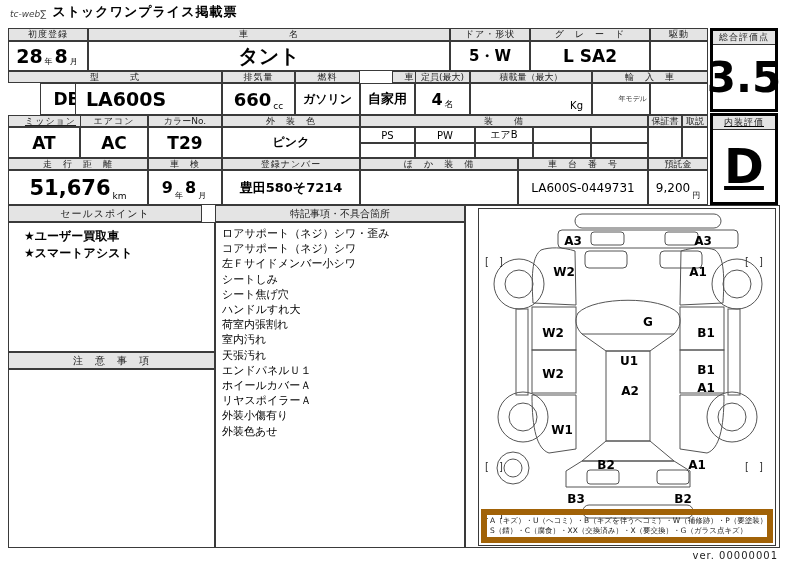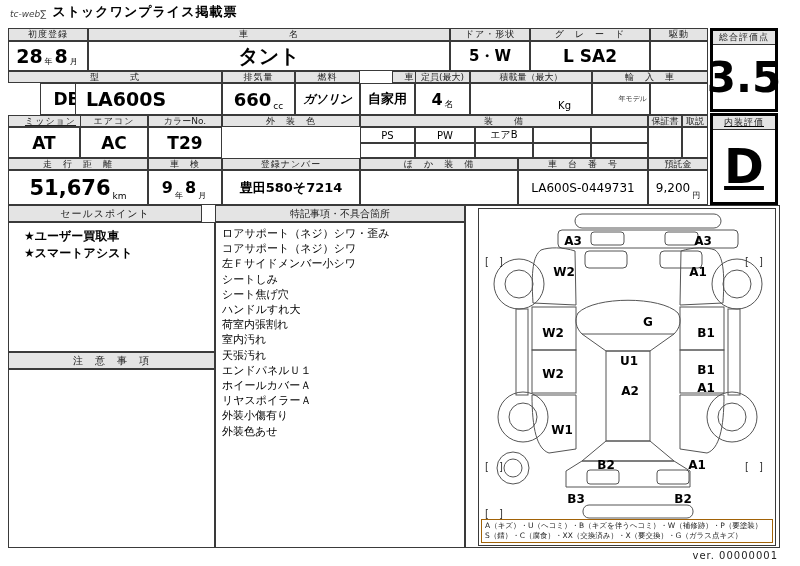--- a/index.html
+++ b/index.html
@@ -12,21 +12,21 @@
   .v{display:flex;align-items:center;justify-content:center;font-weight:bold;white-space:nowrap;overflow:hidden;}
   .thick{border:3px solid #000;}
   .unit{font-size:9px;font-weight:normal;margin-left:2px;align-self:flex-end;padding-bottom:3px;}
   .smallsuf{font-size:8px;font-weight:normal;align-self:flex-end;padding-bottom:3px;margin:0 2px;}
   .score{font-size:42px;font-weight:bold;line-height:1;display:flex;align-items:center;justify-content:center;}
   .titlebar{position:absolute;top:3px;left:10px;display:flex;align-items:flex-end;gap:6px;}
   .logo{font-style:italic;font-size:9px;color:#444;padding-bottom:2px;}
   .doc-title{font-size:13px;font-weight:bold;letter-spacing:1px;}
   .listline{font-size:11px;line-height:15.2px;white-space:nowrap;overflow:hidden;}
   .salesline{font-size:12px;line-height:17px;white-space:nowrap;font-weight:bold;}
-  .legendbox{position:absolute;left:2px;right:2px;bottom:2px;border:1px solid #a16207;
+  .legendbox{position:absolute;left:2px;right:2px;bottom:2px;border:6px solid #a16207;
              font-size:7.5px;line-height:10px;color:#222;padding:1px 3px;white-space:nowrap;overflow:hidden;}
   .ver{position:absolute;top:550px;right:22px;font-size:10px;color:#222;letter-spacing:1px;}
   svg text{font-family:"DejaVu Sans","Liberation Sans",sans-serif;}
   .mark{font-size:12px;font-weight:bold;fill:#000;}
   .brk{font-size:10px;fill:#333;}
 </style>
 </head>
 <body>
 
 <div class="sheet">
@@ -65,48 +65,49 @@
   <div class="c v" style="left:8px;top:83px;width:67px;height:32px;font-size:17px;margin-left:32px;">DBA</div>
   <div class="c v" style="left:75px;top:83px;width:147px;height:32px;font-size:19px;justify-content:flex-start;padding-left:10px;">LA600S</div>
 
   <div class="c h" style="left:222px;top:71px;width:73px;height:12px;">排気量</div>
   <div class="c v" style="left:222px;top:83px;width:73px;height:32px;font-size:18px;">
     <span>660</span>
     <span class="unit">cc</span>
   </div>
 
   <div class="c h" style="left:295px;top:71px;width:65px;height:12px;">燃料</div>
-  <div class="c v" style="left:295px;top:83px;width:65px;height:32px;font-size:12px;font-style:italic;">ガソリン</div>
+  <div class="c v" style="left:295px;top:83px;width:65px;height:32px;font-size:12px;">ガソリン</div>
 
   <div class="c h" style="left:360px;top:71px;width:55px;height:12px;margin-left:32px;">車　歴</div>
   <div class="c v" style="left:360px;top:83px;width:55px;height:32px;font-size:13px;">自家用</div>
 
   <div class="c h" style="left:415px;top:71px;width:55px;height:12px;letter-spacing:0;">定員(最大)</div>
   <div class="c v" style="left:415px;top:83px;width:55px;height:32px;font-size:16px;">
     <span>4</span>
     <span class="unit">名</span>
   </div>
 
   <div class="c h" style="left:470px;top:71px;width:122px;height:12px;letter-spacing:0;">積載量（最大）</div>
-  <div class="c v" style="left:470px;top:83px;width:122px;height:32px;justify-content:flex-end;align-items:flex-end;font-size:10px;font-weight:normal;padding:0 20px 3px 0;">Kg</div>
+  <div class="c v" style="left:470px;top:83px;width:122px;height:32px;justify-content:flex-end;align-items:flex-end;font-size:10px;font-weight:normal;padding:0 8px 3px 0;">Kg</div>
 
   <div class="c h" style="left:592px;top:71px;width:116px;height:12px;">輸　入　車</div>
   <div class="c v" style="left:592px;top:83px;width:58px;height:32px;justify-content:flex-end;align-items:center;font-size:7px;font-weight:normal;color:#333;padding-right:2px;font-family:Liberation Mono, monospace;">年モデル</div>
   <div class="c v" style="left:650px;top:83px;width:58px;height:32px;"></div>
 
   <div class="c h" style="left:8px;top:115px;width:85px;height:12px;text-decoration:underline;">ミッション</div>
   <div class="c v" style="left:8px;top:127px;width:72px;height:31px;font-size:17px;">AT</div>
 
   <div class="c h" style="left:80px;top:115px;width:68px;height:12px;">エアコン</div>
   <div class="c v" style="left:80px;top:127px;width:68px;height:31px;font-size:17px;">AC</div>
 
   <div class="c h" style="left:148px;top:115px;width:74px;height:12px;letter-spacing:0;">カラーNo.</div>
   <div class="c v" style="left:148px;top:127px;width:74px;height:31px;font-size:17px;">T29</div>
 
   <div class="c h" style="left:222px;top:115px;width:138px;height:12px;">外　装　色</div>
+  <div class="c v" style="left:222px;top:127px;width:138px;height:31px;font-size:12px;">ピンク</div>
 
   <div class="c h" style="left:360px;top:115px;width:288px;height:12px;">装　　備</div>
   <div class="c v" style="left:360px;top:127px;width:55px;height:16px;font-size:10px;font-weight:normal;">PS</div>
   <div class="c v" style="left:415px;top:127px;width:60px;height:16px;font-size:10px;font-weight:normal;">PW</div>
   <div class="c v" style="left:475px;top:127px;width:58px;height:16px;font-size:10px;font-weight:normal;">エアB</div>
   <div class="c v" style="left:533px;top:127px;width:58px;height:16px;"></div>
   <div class="c v" style="left:591px;top:127px;width:57px;height:16px;"></div>
   <div class="c" style="left:360px;top:143px;width:55px;height:15px;"></div>
   <div class="c" style="left:415px;top:143px;width:60px;height:15px;"></div>
   <div class="c" style="left:475px;top:143px;width:58px;height:15px;"></div>

